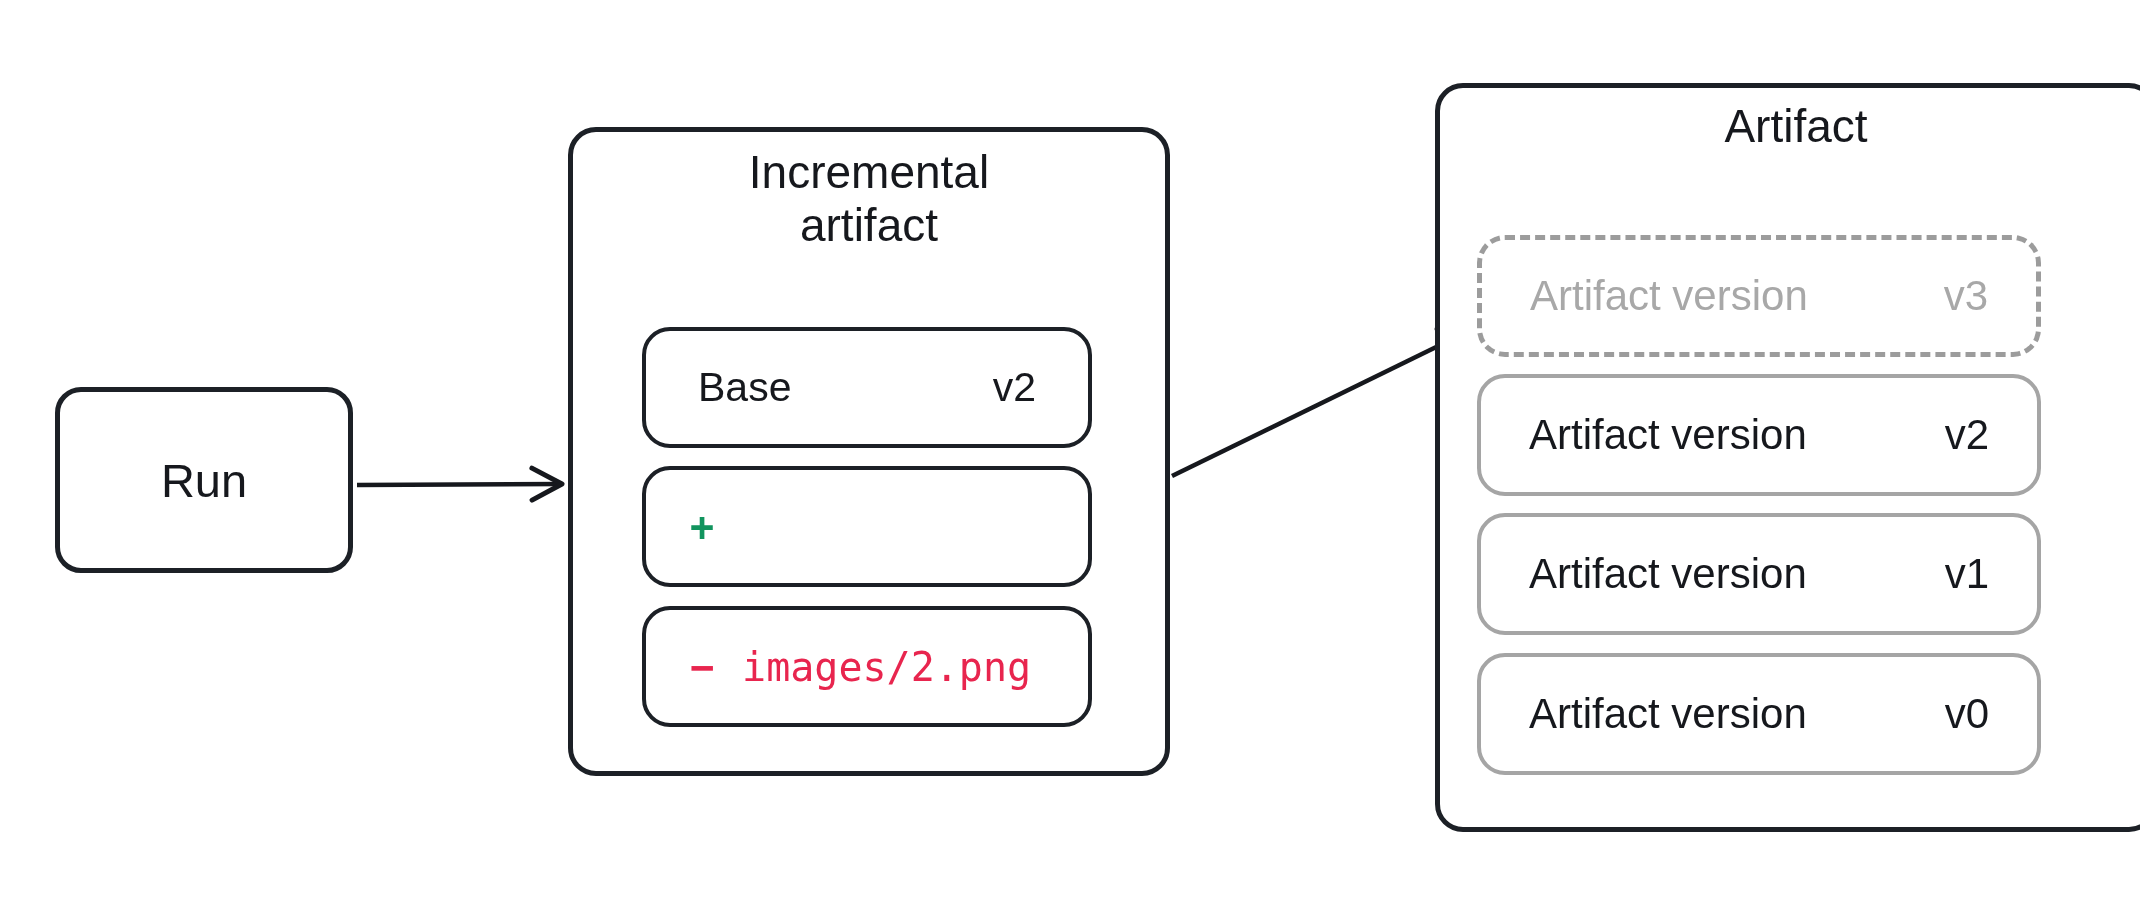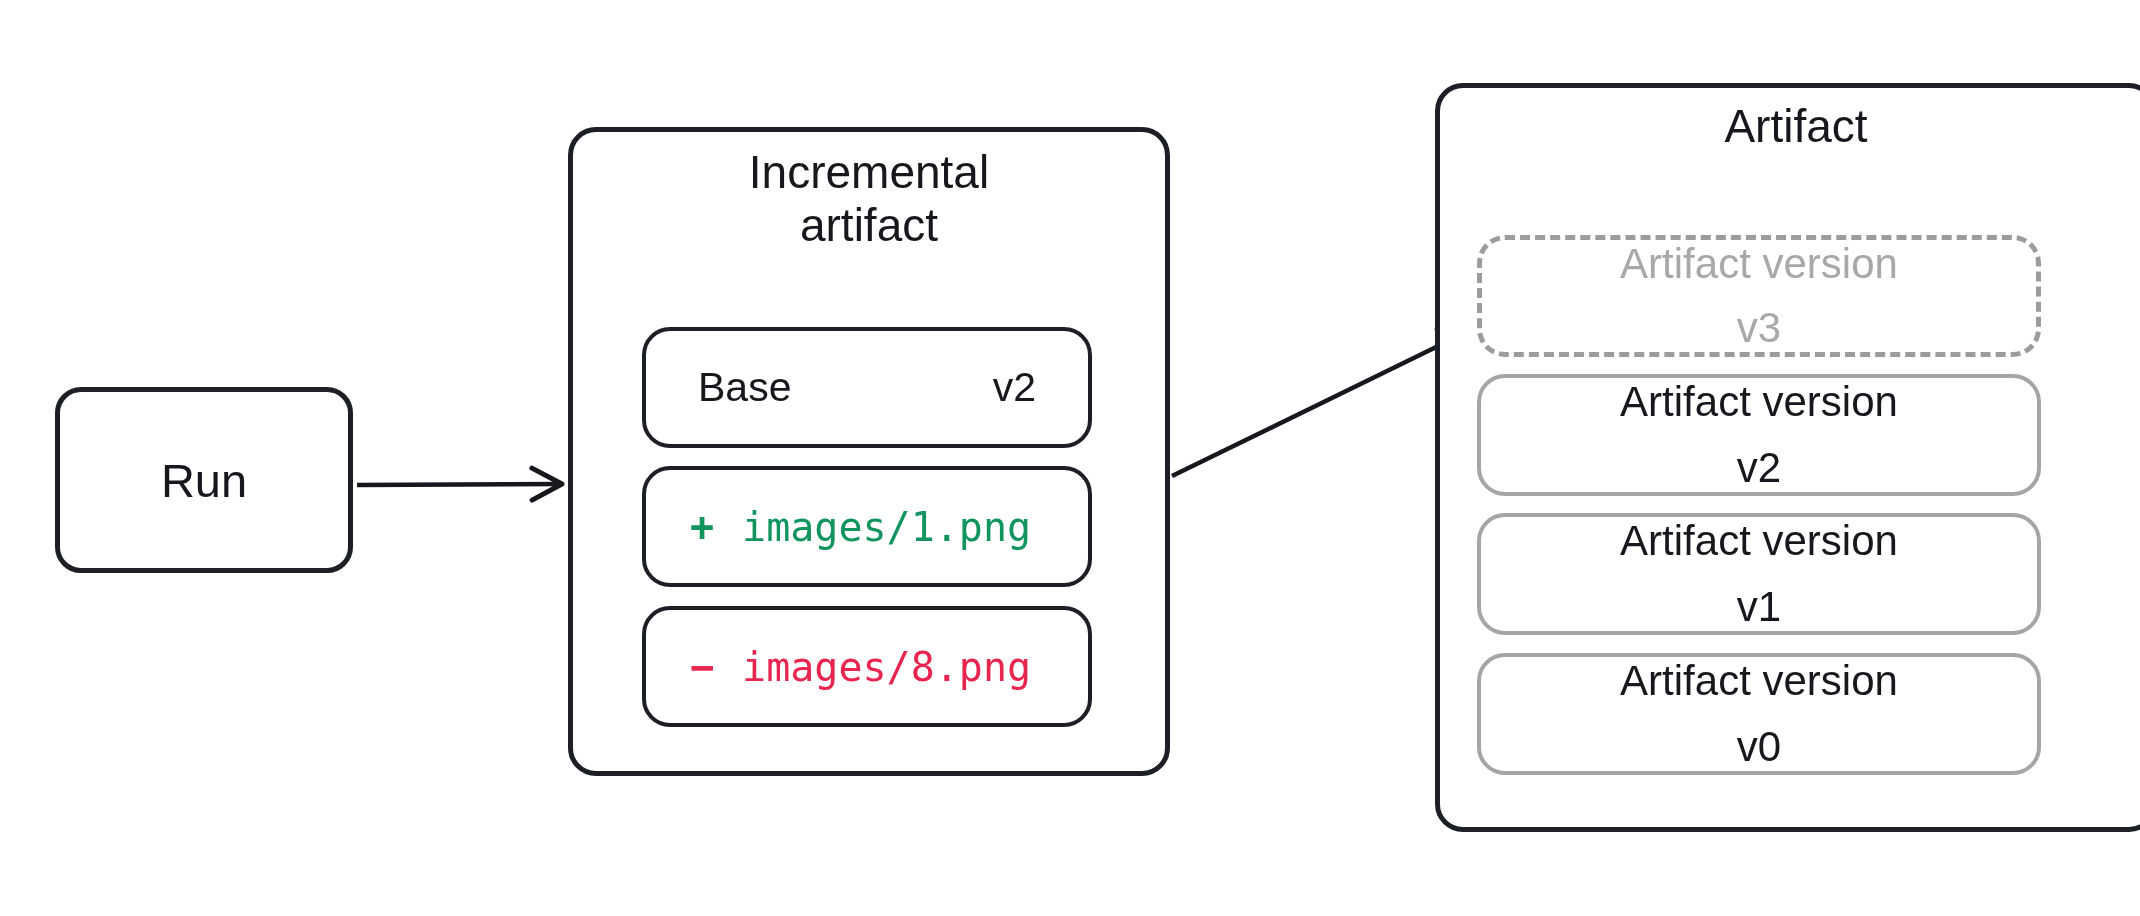--- a/index.html
+++ b/index.html
@@ -117,21 +117,20 @@
     height: 122px;
     border: 4px solid #a5a5a5;
     border-radius: 28px;
     background: #ffffff;
     display: flex;
     align-items: center;
     justify-content: space-between;
     padding: 0 48px;
     font-size: 42px;
     color: #16181d;
-    flex-direction: column;
   }
   .version.pending {
     top: 147px;
     border: 5px dashed #9c9c9c;
     color: #a8a8a8;
   }
   .version.v-2 { top: 286px; }
   .version.v-1 { top: 425px; }
   .version.v-0 { top: 565px; }
 </style>
@@ -159,26 +158,25 @@
       <span>Incremental artifact</span>
     </div>
 
     <div class="subbox base">
       <span>Base</span>
       <span>v2</span>
     </div>
 
     <div class="subbox diff diff-added">
       <span class="sign">+</span>
-      <span class="path">images/1.png</span>
     </div>
 
     <div class="subbox diff diff-removed">
       <span class="sign">−</span>
-      <span class="path">images/8.png</span>
+      <span class="path">images/2.png</span>
     </div>
   </div>
 
   <div class="node artifact">
     <div class="node-title">
       <span>Artifact</span>
     </div>
 
     <div class="version pending">
       <span>Artifact version</span>

